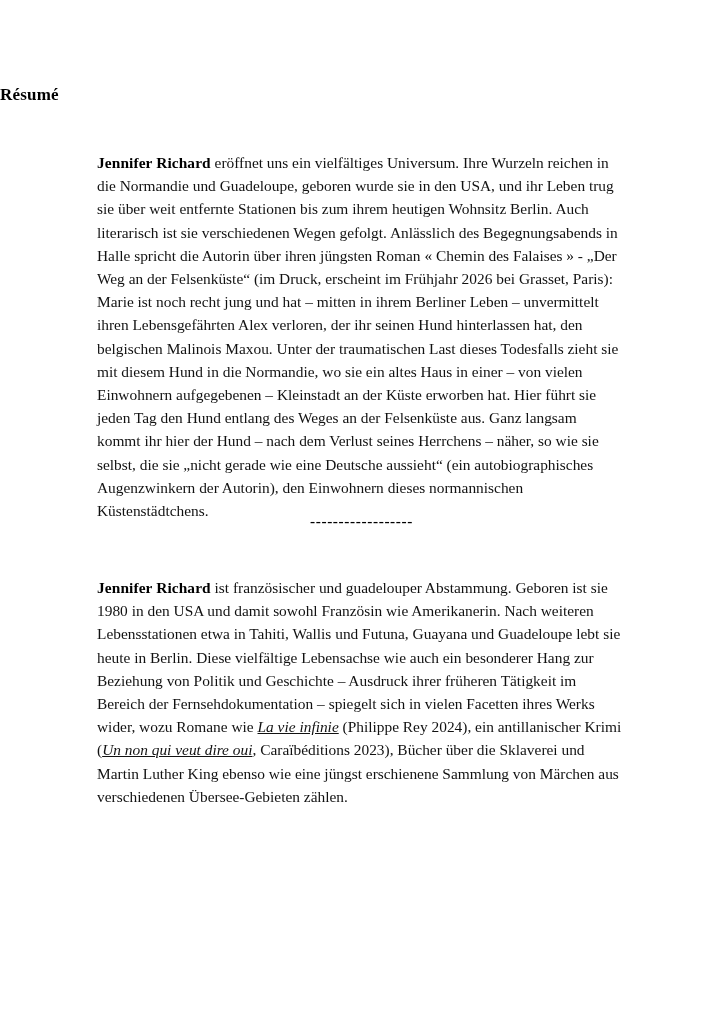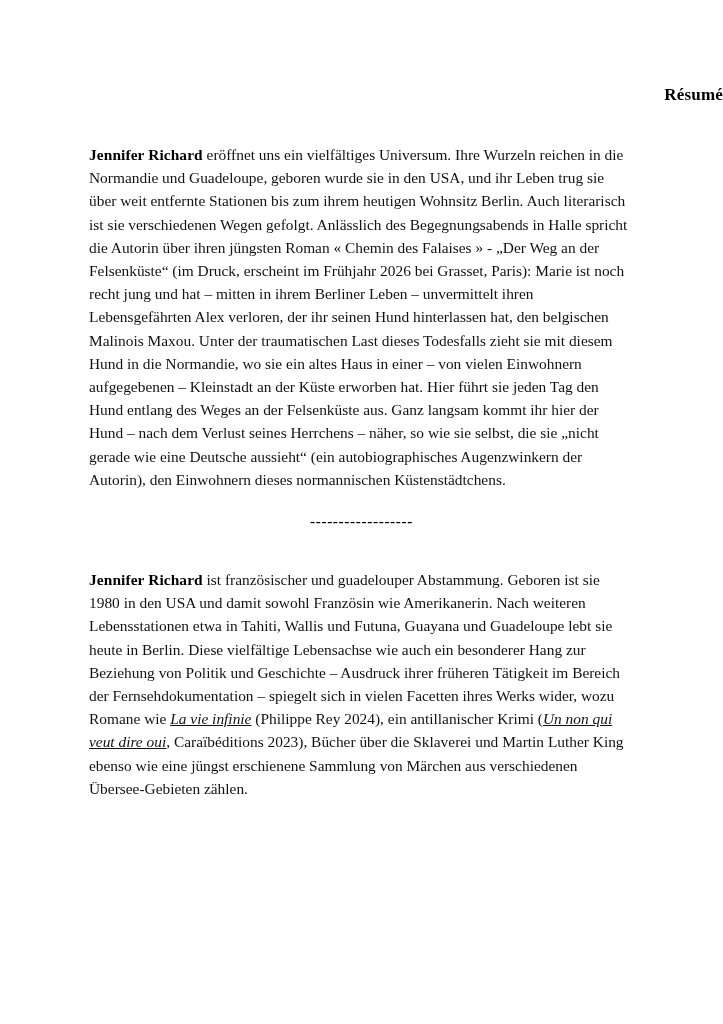--- a/index.html
+++ b/index.html
@@ -24,21 +24,21 @@
     height: 1024px;
     background: #ffffff;
     overflow: hidden;
   }
 
   .doc-title {
     position: absolute;
     left: 0;
     top: 84px;
     width: 723px;
-    text-align: right;
+    text-align: left;
     font-family: "Liberation Serif", "DejaVu Serif", serif;
     font-weight: 700;
     font-size: 17px;
     letter-spacing: 0.2px;
     line-height: 22px;
     color: #000000;
   }
 
   .content {
     position: absolute;
@@ -46,21 +46,21 @@
     top: 139px;
     width: 550px;
   }
 
   .para {
     font-family: "Liberation Serif", "DejaVu Serif", serif;
     font-size: 15.4px;
     line-height: 23.2px;
     text-align: left;
     color: #111111;
-    margin: 4px;
+    margin: 12px;
     hyphens: none;
   }
 
   .lead-name {
     font-family: "Liberation Serif", "DejaVu Serif", serif;
     font-weight: 700;
     font-size: 15.4px;
     letter-spacing: 0.1px;
     color: #000000;
   }

